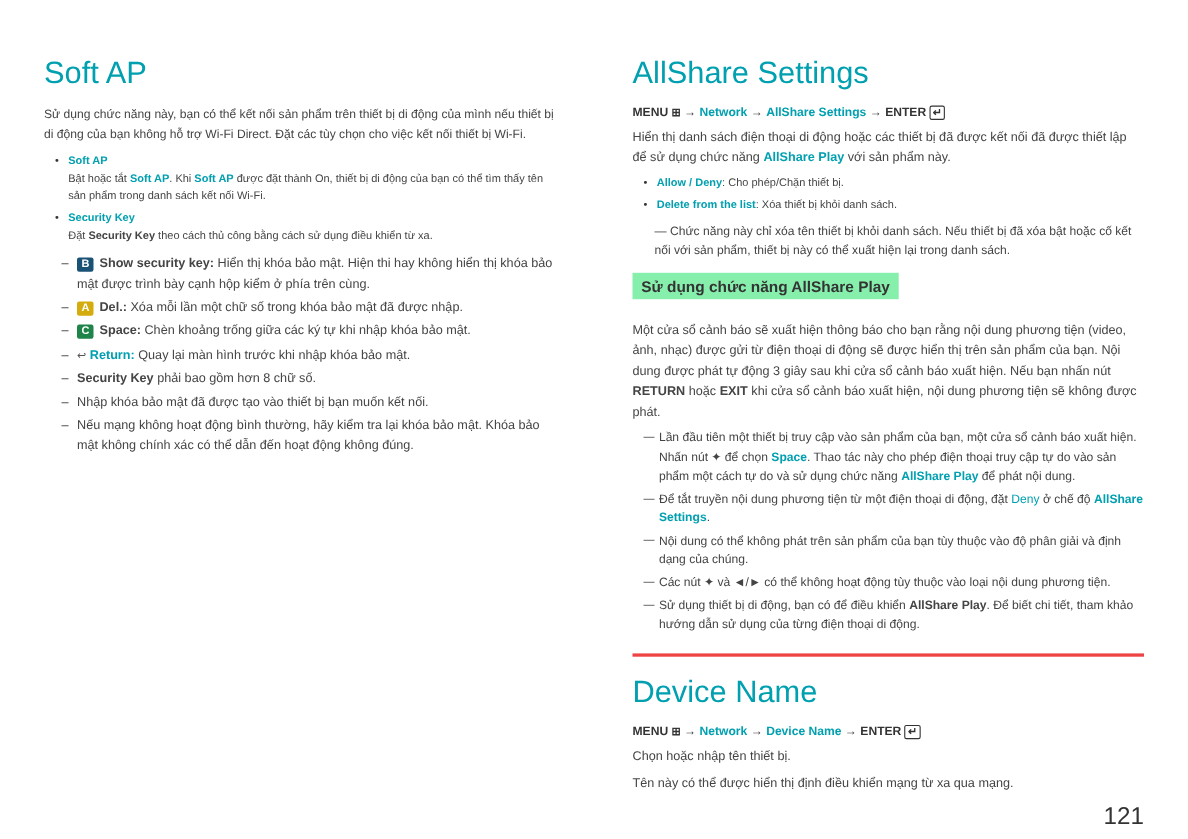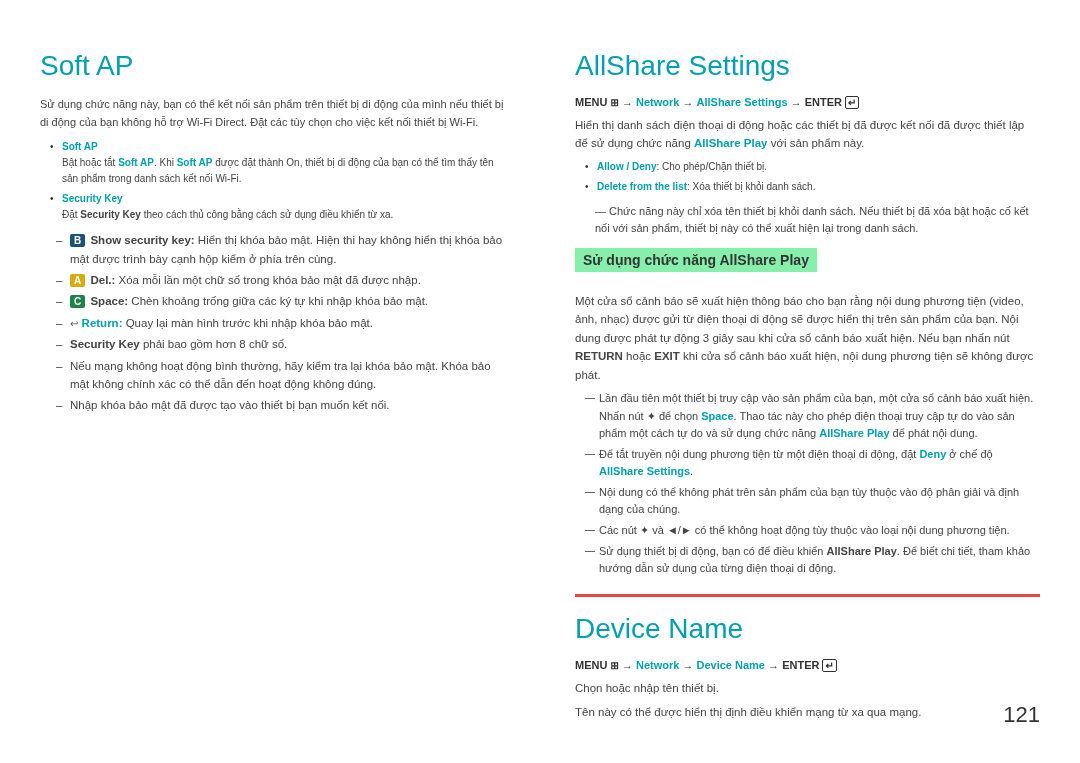--- a/index.html
+++ b/index.html
@@ -175,21 +175,21 @@
       color: #333;
       font-size: 10px;
     }
     .device-name-section {
       margin-top: 16px;
       border-top: 3px solid #ef4444;
       padding-top: 16px;
     }
     .page-number {
       position: absolute;
-      bottom: 35px;
+      bottom: 8px;
       right: 40px;
       font-size: 22px;
       color: #333;
       font-weight: 300;
       margin-top: 33px;
     }
     .menu-icon {
       font-size: 10px;
       color: #333;
     }
@@ -239,24 +239,24 @@
           <strong>Space:</strong> Chèn khoảng trống giữa các ký tự khi nhập khóa bảo mật.
         </li>
         <li>
           <span class="return-icon">↩</span>
           <strong style="color:#00a0b0;">Return:</strong> Quay lại màn hình trước khi nhập khóa bảo mật.
         </li>
         <li>
           <strong>Security Key</strong> phải bao gồm hơn 8 chữ số.
         </li>
         <li>
+          Nhập khóa bảo mật đã được tạo vào thiết bị bạn muốn kết nối.
+        </li>
+        <li>
           Nếu mạng không hoạt động bình thường, hãy kiểm tra lại khóa bảo mật. Khóa bảo mật không chính xác có thể dẫn đến hoạt động không đúng.
-        </li>
-        <li>
-          Nhập khóa bảo mật đã được tạo vào thiết bị bạn muốn kết nối.
         </li>
       </ul>
     </div>
 
     <div class="right-col">
 
       <div class="allshare-section">
         <h1 class="section-title">AllShare Settings</h1>
 
         <div class="menu-path">
@@ -293,21 +293,21 @@
 
       <p class="sub-body">
         Một cửa sổ cảnh báo sẽ xuất hiện thông báo cho bạn rằng nội dung phương tiện (video, ảnh, nhạc) được gửi từ điện thoại di động sẽ được hiển thị trên sản phẩm của bạn. Nội dung được phát tự động 3 giây sau khi cửa sổ cảnh báo xuất hiện. Nếu bạn nhấn nút <strong>RETURN</strong> hoặc <strong>EXIT</strong> khi cửa sổ cảnh báo xuất hiện, nội dung phương tiện sẽ không được phát.
       </p>
 
       <ul class="dash-list-right">
         <li>
           Lần đầu tiên một thiết bị truy cập vào sản phẩm của bạn, một cửa sổ cảnh báo xuất hiện. Nhấn nút ✦ để chọn <span style="color:#00a0b0;font-weight:bold;">Space</span>. Thao tác này cho phép điện thoại truy cập tự do vào sản phẩm một cách tự do và sử dụng chức năng <span style="color:#00a0b0;font-weight:bold;">AllShare Play</span> để phát nội dung.
         </li>
         <li>
-          Để tắt truyền nội dung phương tiện từ một điện thoại di động, đặt <span style="color:#00a0b0;font-weight:bold;">Deny</span> ở chế độ <span style="color:#00a0b0;font-weight:bold;">AllShare Settings</span>.
+          Để tắt truyền nội dung phương tiện từ một điện thoại di động, đặt <span style="color:#00a0b0;font-weight:normal;">Deny</span> ở chế độ <span style="color:#00a0b0;font-weight:bold;">AllShare Settings</span>.
         </li>
         <li>
           Nội dung có thể không phát trên sản phẩm của bạn tùy thuộc vào độ phân giải và định dạng của chúng.
         </li>
         <li>
           Các nút ✦ và ◄/► có thể không hoạt động tùy thuộc vào loại nội dung phương tiện.
         </li>
         <li>
           Sử dụng thiết bị di động, bạn có để điều khiển <span style="font-weight:bold;">AllShare Play</span>. Để biết chi tiết, tham khảo hướng dẫn sử dụng của từng điện thoại di động.
         </li>

